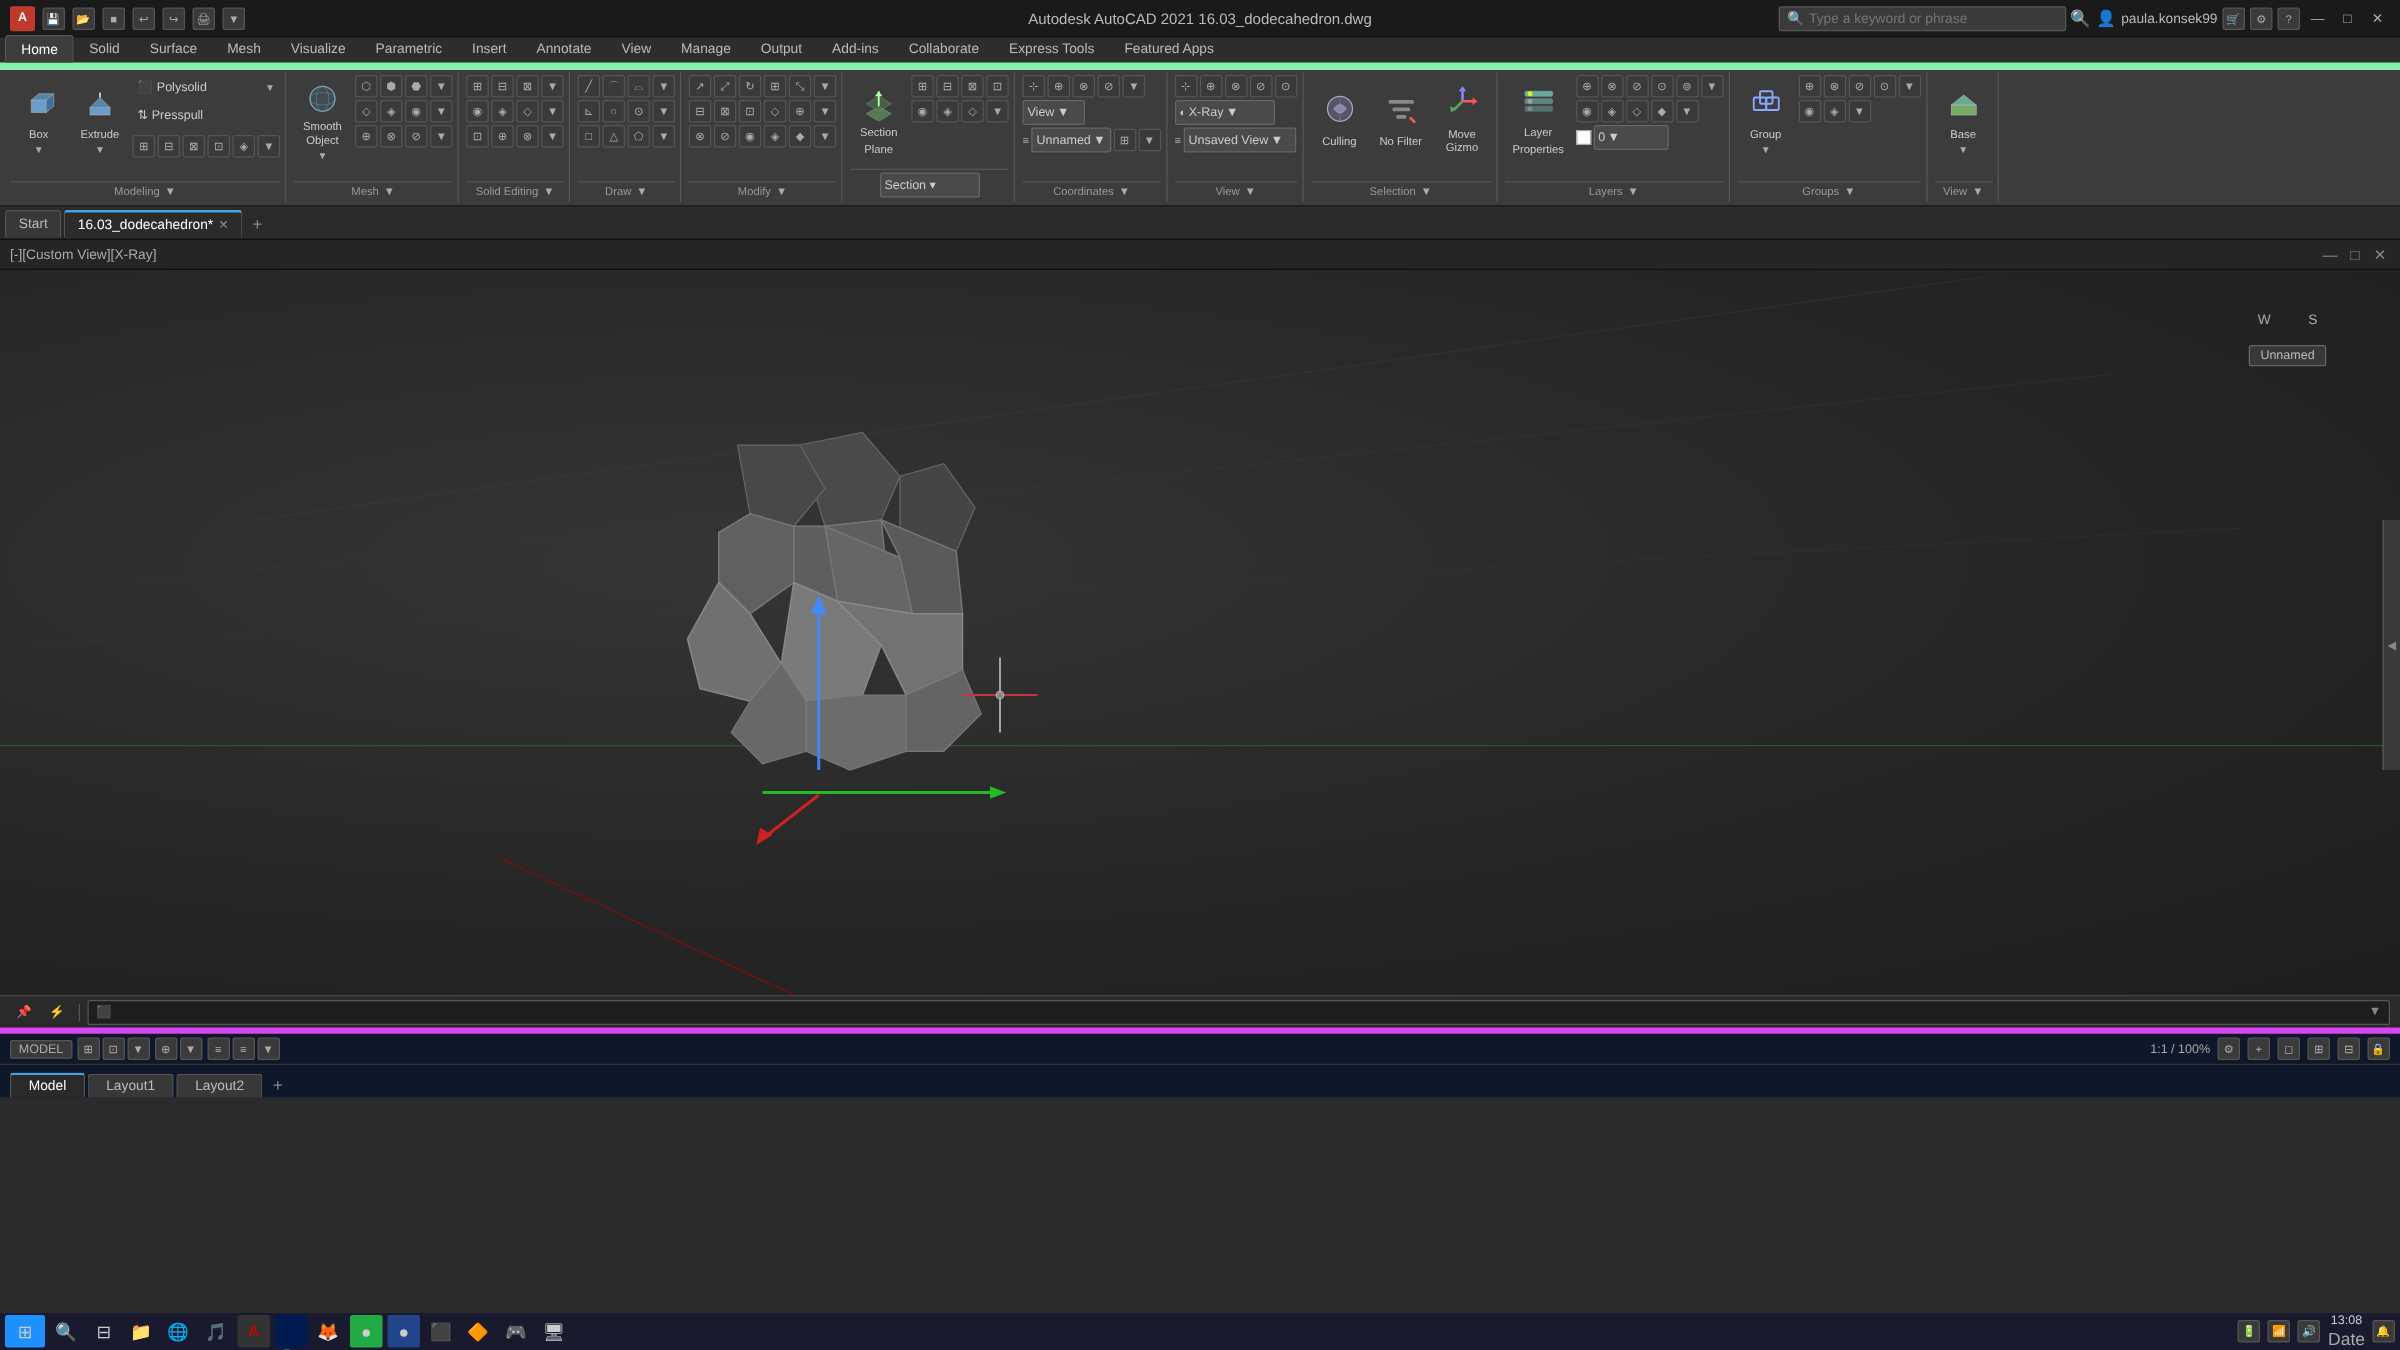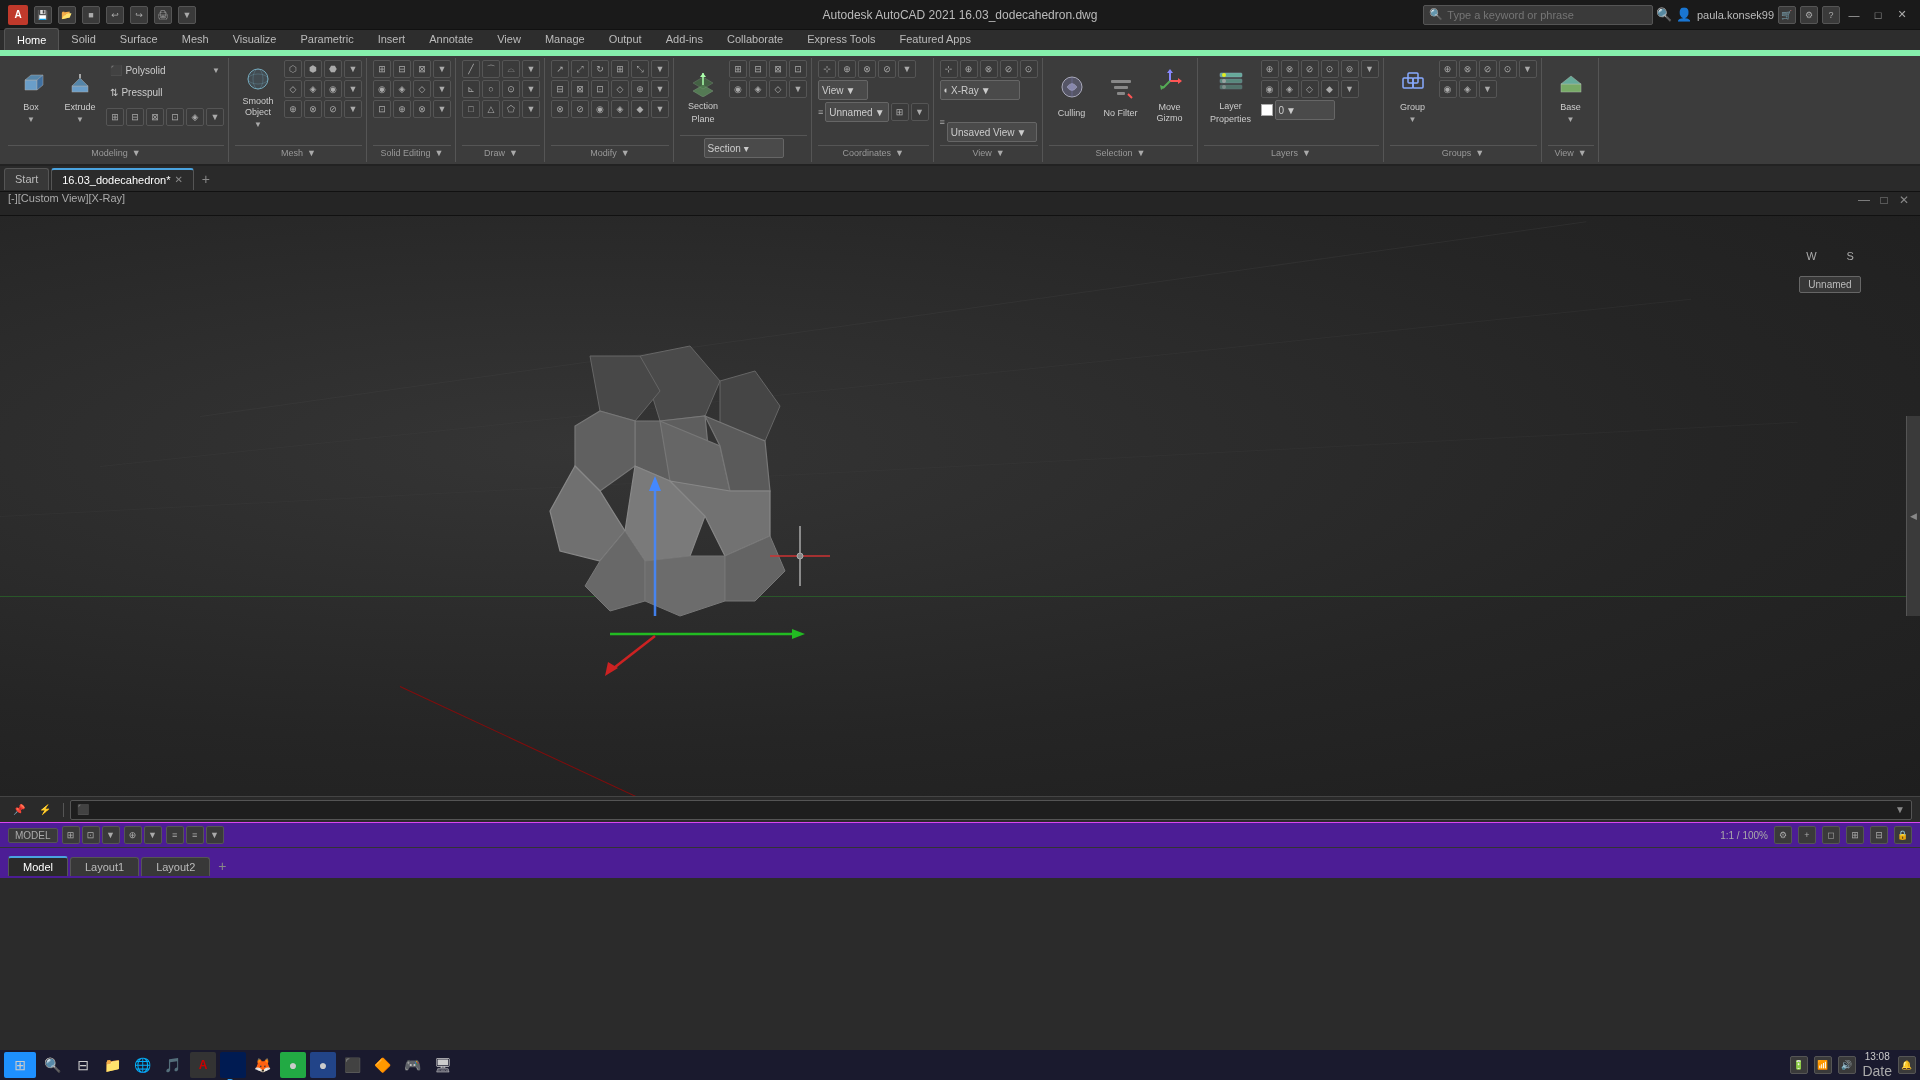--- a/index.html
+++ b/index.html
@@ -171,20 +171,21 @@
     }
     .doc-tab.active { background: #2b2b2b; color: #fff; border-top: 2px solid #4aa3df; }
     .doc-tab-close { font-size: 10px; color: #888; cursor: pointer; }
     .add-tab { width: 20px; height: 20px; display: flex; align-items: center; justify-content: center; cursor: pointer; color: #888; font-size: 14px; }
 
     
     #viewport-label {
       height: 24px;
       background: #252525;
       display: flex;
+      align-items: center;
       padding: 0 8px;
       justify-content: space-between;
       border-bottom: 1px solid #111;
     }
     .vp-label { font-size: 11px; color: #aaa; }
     .vp-controls { display: flex; gap: 4px; }
     .vp-ctrl-btn { width: 16px; height: 16px; display: flex; align-items: center; justify-content: center; cursor: pointer; color: #888; font-size: 12px; }
 
     
     #viewport {
@@ -655,21 +656,21 @@
           <div class="quick-btn">⊙</div>
         </div>
         <div style="display:flex;gap:2px;align-items:center;">
           <div class="ribbon-dropdown">
             <span style="font-size:9px;">◐</span>
             <span>X-Ray</span> ▼
           </div>
         </div>
         <div style="display:flex;gap:2px;align-items:center;">
           <span style="font-size:9px;color:#aaa;">≡</span>
-          <div class="ribbon-dropdown" style="min-width:90px;margin-top:20px;">
+          <div class="ribbon-dropdown" style="min-width:90px;">
             <span>Unsaved View</span> ▼
           </div>
         </div>
       </div>
     </div>
     <div class="ribbon-group-label">
       <span>View</span>
       <span style="cursor:pointer;color:#aaa;">▼</span>
     </div>
   </div>
@@ -919,21 +920,21 @@
   <div class="status-btn">📌</div>
   <div class="status-btn">⚡</div>
   <div class="status-separator"></div>
   <div class="command-line">
     <span style="font-size:10px;color:#888;">⬛</span>
     <input class="cmd-input" type="text" style="">
     <span style="font-size:10px;color:#888;">▼</span>
   </div>
 </div>
 
-<div style="position:relative;background:#4c1d95;height:56px;border-top:1px solid #d946ef;display:flex;flex-direction:column;">
+<div style="position:relative;background:#0f172a;height:56px;border-top:5px solid #d946ef;display:flex;flex-direction:column;">
 
   <div style="display:flex;align-items:center;padding:3px 8px;gap:4px;border-bottom:1px solid #333;">
     <div class="model-btn">MODEL</div>
     <div style="display:flex;gap:2px;">
       <div class="quick-btn">⊞</div>
       <div class="quick-btn">⊡</div>
       <div class="quick-btn">▼</div>
     </div>
     <div style="display:flex;gap:2px;">
       <div class="quick-btn">⊕</div>

